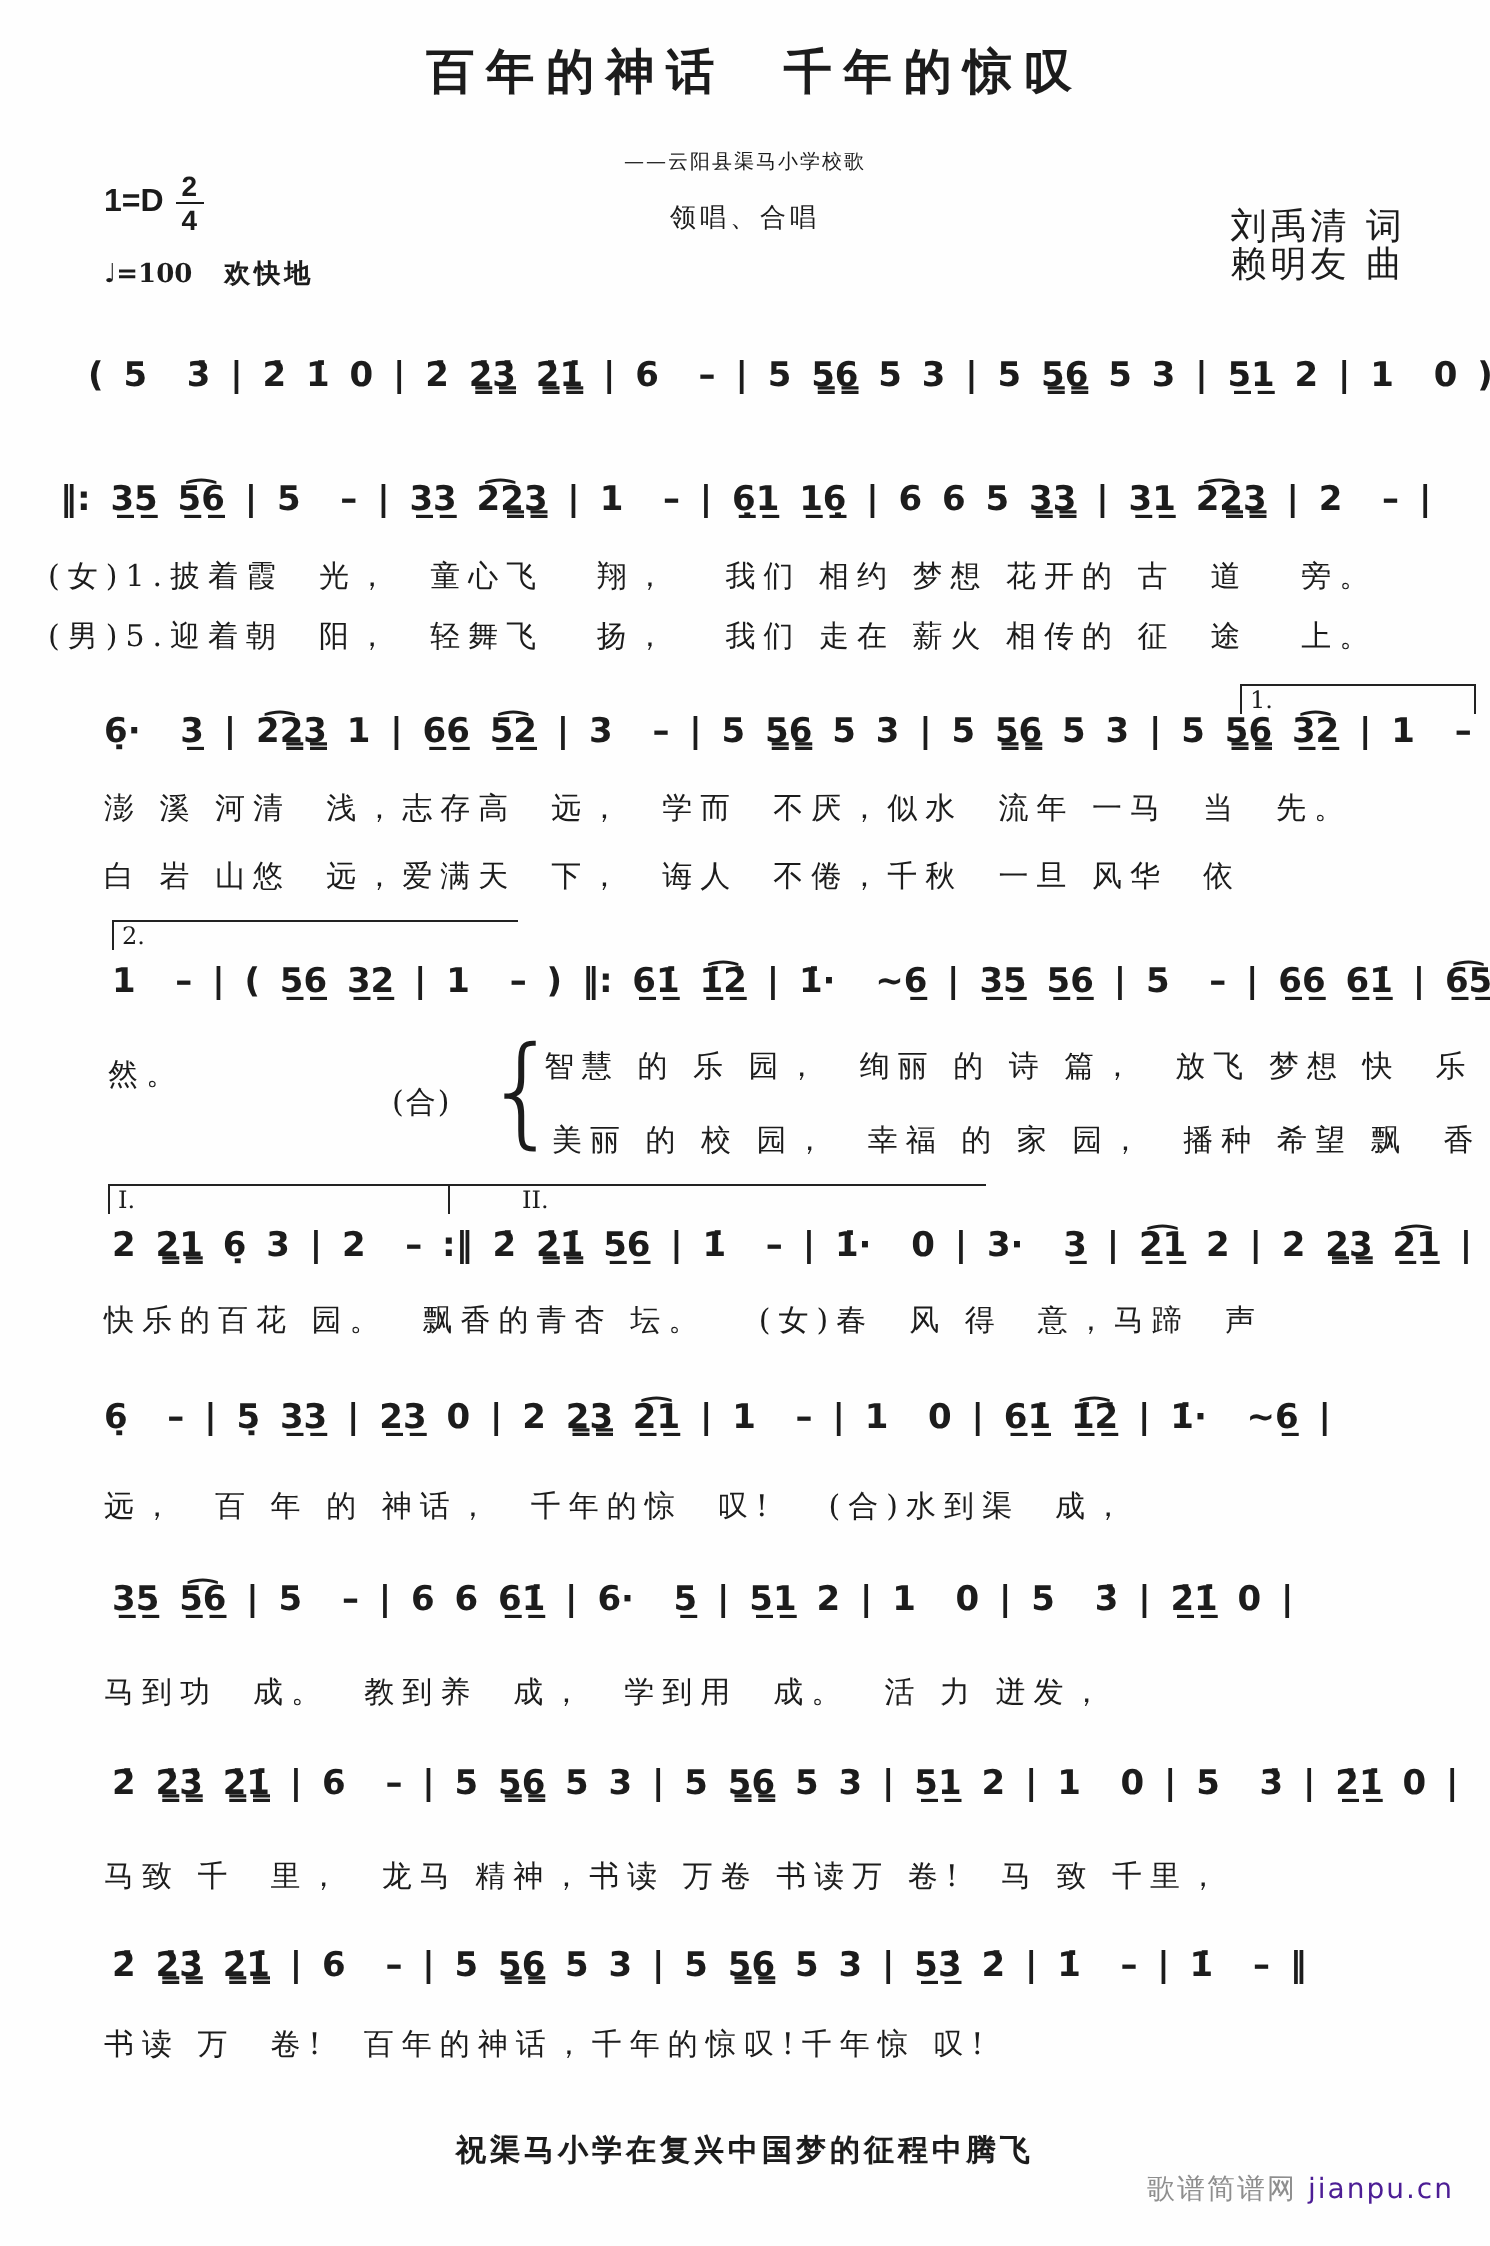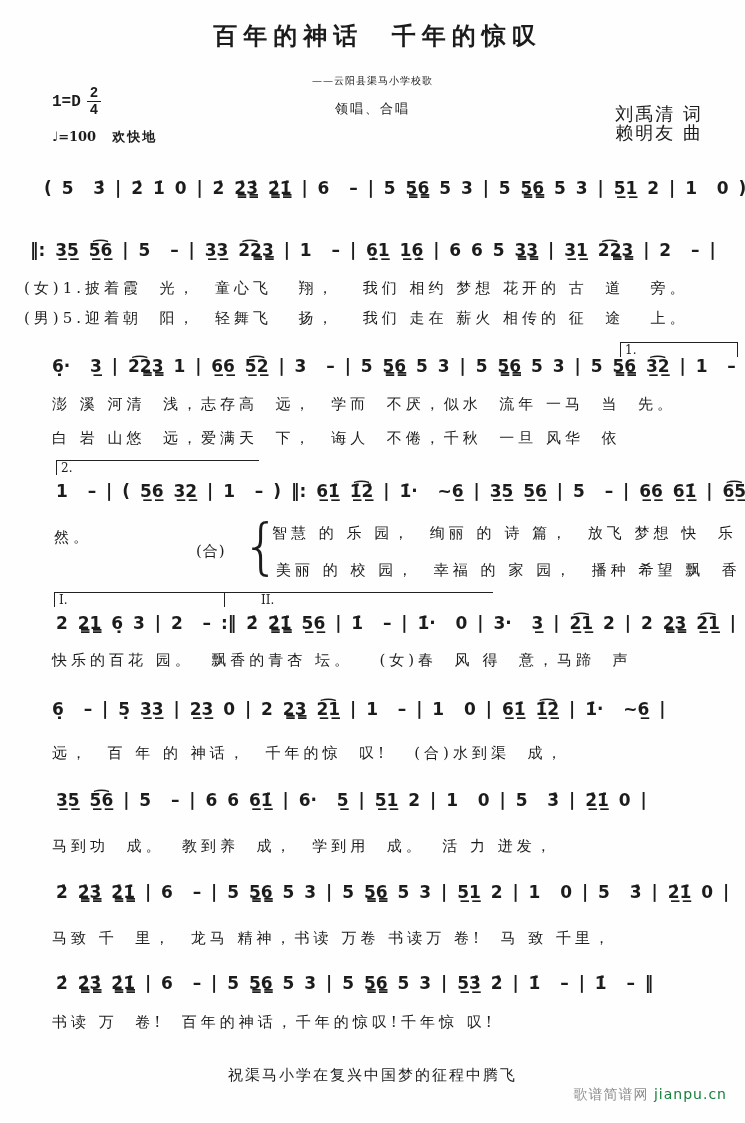--- a/index.html
+++ b/index.html
@@ -8,42 +8,42 @@
     background:#fefefe;color:#1c1c1c;
     font-family:"DejaVu Serif", serif;
   }
   .abs{position:absolute;}
   .center{left:0;right:0;text-align:center;}
   .title{
     top:20px;font-size:24px;font-weight:bold;letter-spacing:6px;white-space:pre;padding-left:10px;
   }
   .subtitle{top:74px;font-size:10px;letter-spacing:1px;}
   .perfnote{top:100px;font-size:13px;letter-spacing:2px;}
-  .keyblock{left:52px;top:86px;font-family:Liberation Mono, monospace;font-weight:bold;font-size:16px;}
+  .keyblock{left:52px;top:86px;font-family:Liberation Sans, sans-serif;font-weight:bold;font-size:16px;}
   .timesig{display:inline-block;vertical-align:middle;text-align:center;margin-left:6px;line-height:1;}
   .timesig .top{display:block;border-bottom:1.5px solid #1c1c1c;padding:0 3px 1px;font-size:14px;}
   .timesig .bot{display:block;padding-top:1px;font-size:14px;}
   .temporow{left:52px;top:128px;font-size:13px;font-weight:bold;}
   .temporow .mood{margin-left:16px;letter-spacing:2px;}
   .credits{right:42px;top:104px;font-size:18px;line-height:19px;letter-spacing:2px;text-align:left;}
   .music-line{
     font-family:"DejaVu Sans",sans-serif;font-weight:bold;font-size:17px;
     white-space:pre;word-spacing:4px;letter-spacing:0;
   }
   .lyric-line{font-size:15px;white-space:pre;letter-spacing:4px;}
   .volta{
     position:absolute;height:14px;border-top:1.2px solid #222;border-left:1.2px solid #222;
     font-family:"DejaVu Serif",serif;font-size:12px;padding:0 0 0 4px;line-height:14px;
   }
   .volta.closed{border-right:1.2px solid #222;}
   .choir-brace{font-size:60px;font-weight:200;line-height:1;font-family:"DejaVu Sans",sans-serif;}
   .choir-label{font-size:15px;letter-spacing:1px;}
-  .dedication{top:1066px;font-size:15px;font-weight:400;letter-spacing:2px;}
+  .dedication{top:1066px;font-size:15px;font-weight:700;letter-spacing:2px;}
   .watermark{right:18px;top:1086px;font-size:14px;color:#8e8e8e;letter-spacing:1px;}
-  .watermark .domain{color:#15803d;font-family:"DejaVu Sans",sans-serif;font-size:14px;}
+  .watermark .domain{color:#4c1d95;font-family:"DejaVu Sans",sans-serif;font-size:14px;}
 </style>
 </head>
 <body>
 
 <div class="abs center title">百年的神话  千年的惊叹</div>
 <div class="abs center subtitle">——云阳县渠马小学校歌</div>
 <div class="abs center perfnote">领唱、合唱</div>
 
 <div class="abs keyblock">
   <span>1=D</span><span class="timesig"><span class="top">2</span><span class="bot">4</span></span>

